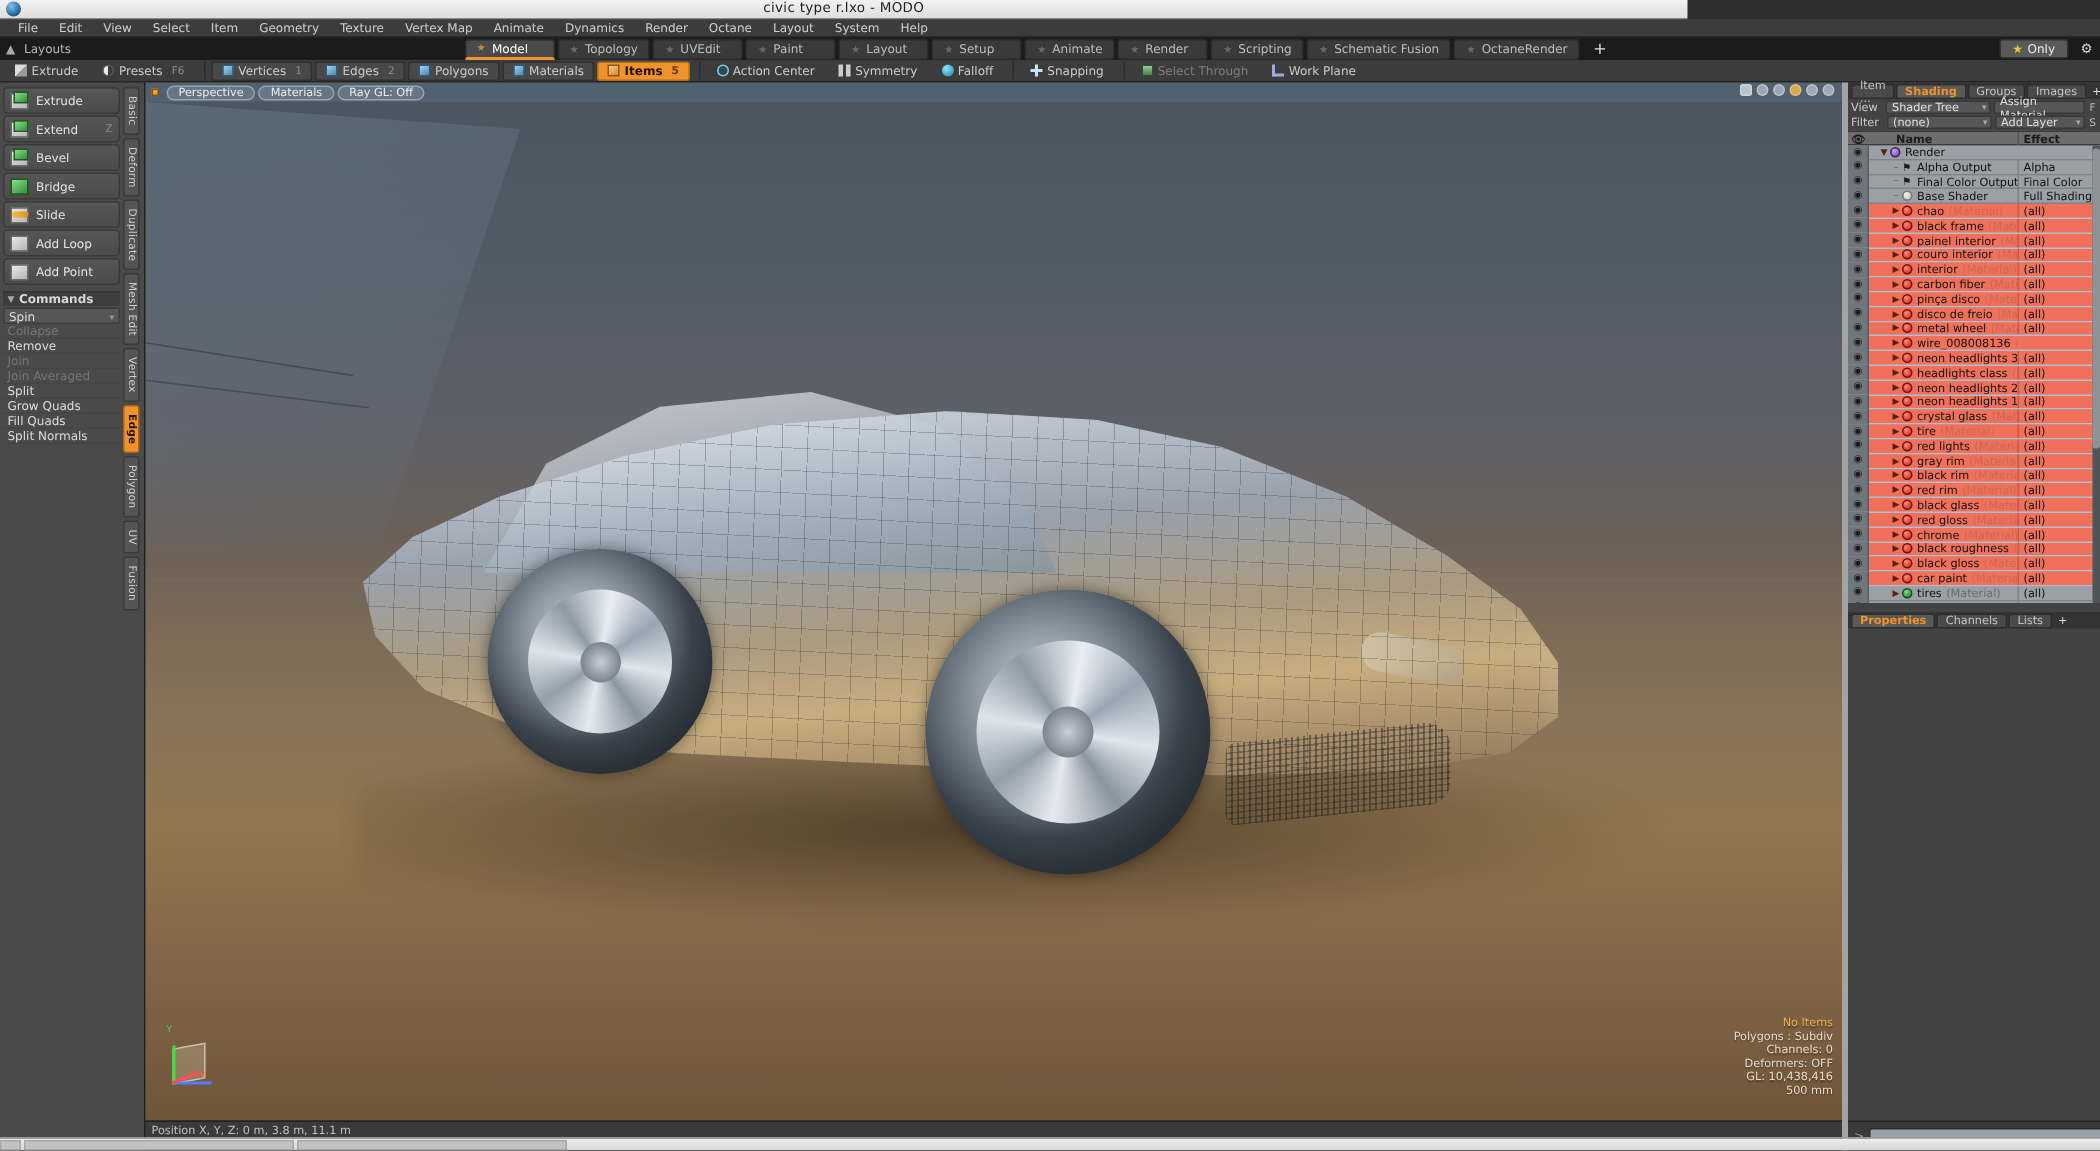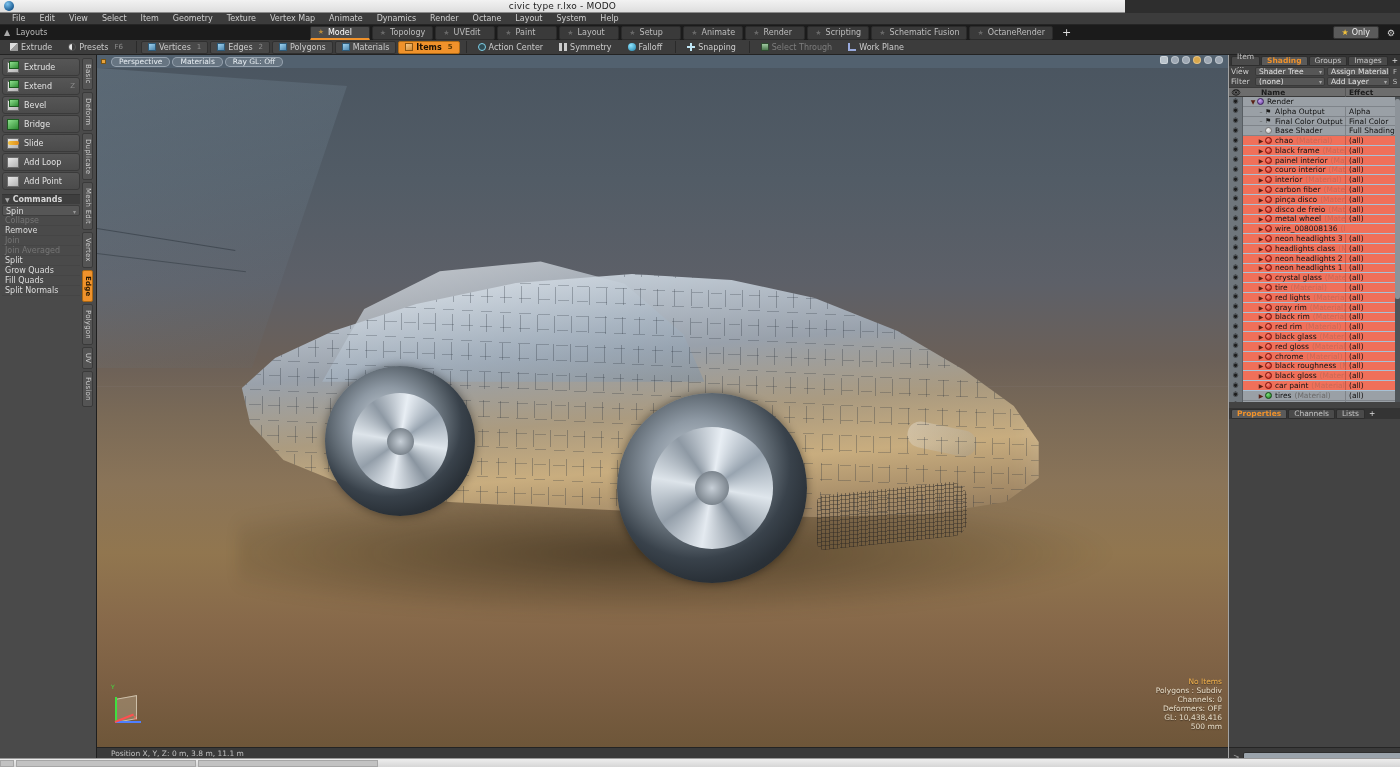--- a/index.html
+++ b/index.html
@@ -288,28 +288,28 @@
   .vpinfo {
     position:absolute; right:6px; bottom:16px; text-align:right;
     font-size:7.5px; color:#e6dcc8; line-height:9px; text-shadow:0 1px 1px rgba(0,0,0,0.4);
   }
   .vpinfo .noitems { color:#f0b04a; }
 
   
   .statusbar {
     position:absolute; left:97px; top:747px; width:1131px; height:11px;
     background:#3a3a3a; border-top:1px solid #242424;
-    display:flex; align-items:center; padding-left:14px;
+    display:flex; align-items:center; padding-left:4px;
     font-size:7.5px; color:#c0c0c0;
   }
 
   
   .rightpanel {
     position:absolute; left:1228px; top:55px; width:172px; height:712px;
-    background:#434343; border-left:1px solid #a3a3a3;
+    background:#434343; border-left:4px solid #a3a3a3;
   }
   .rtabrow {
     height:11px; display:flex; align-items:center; background:#343434; padding-left:2px; gap:1px;
   }
   .rtab {
     height:10px; padding:0 5px; border-radius:2px 2px 0 0;
     font-size:7.5px; color:#c4c4c4; background:#4a4a4a; border:1px solid #2e2e2e;
     display:flex; align-items:center;
   }
   .rtab.active { background:#5a5a5a; color:#f0922b; font-weight:bold; }

